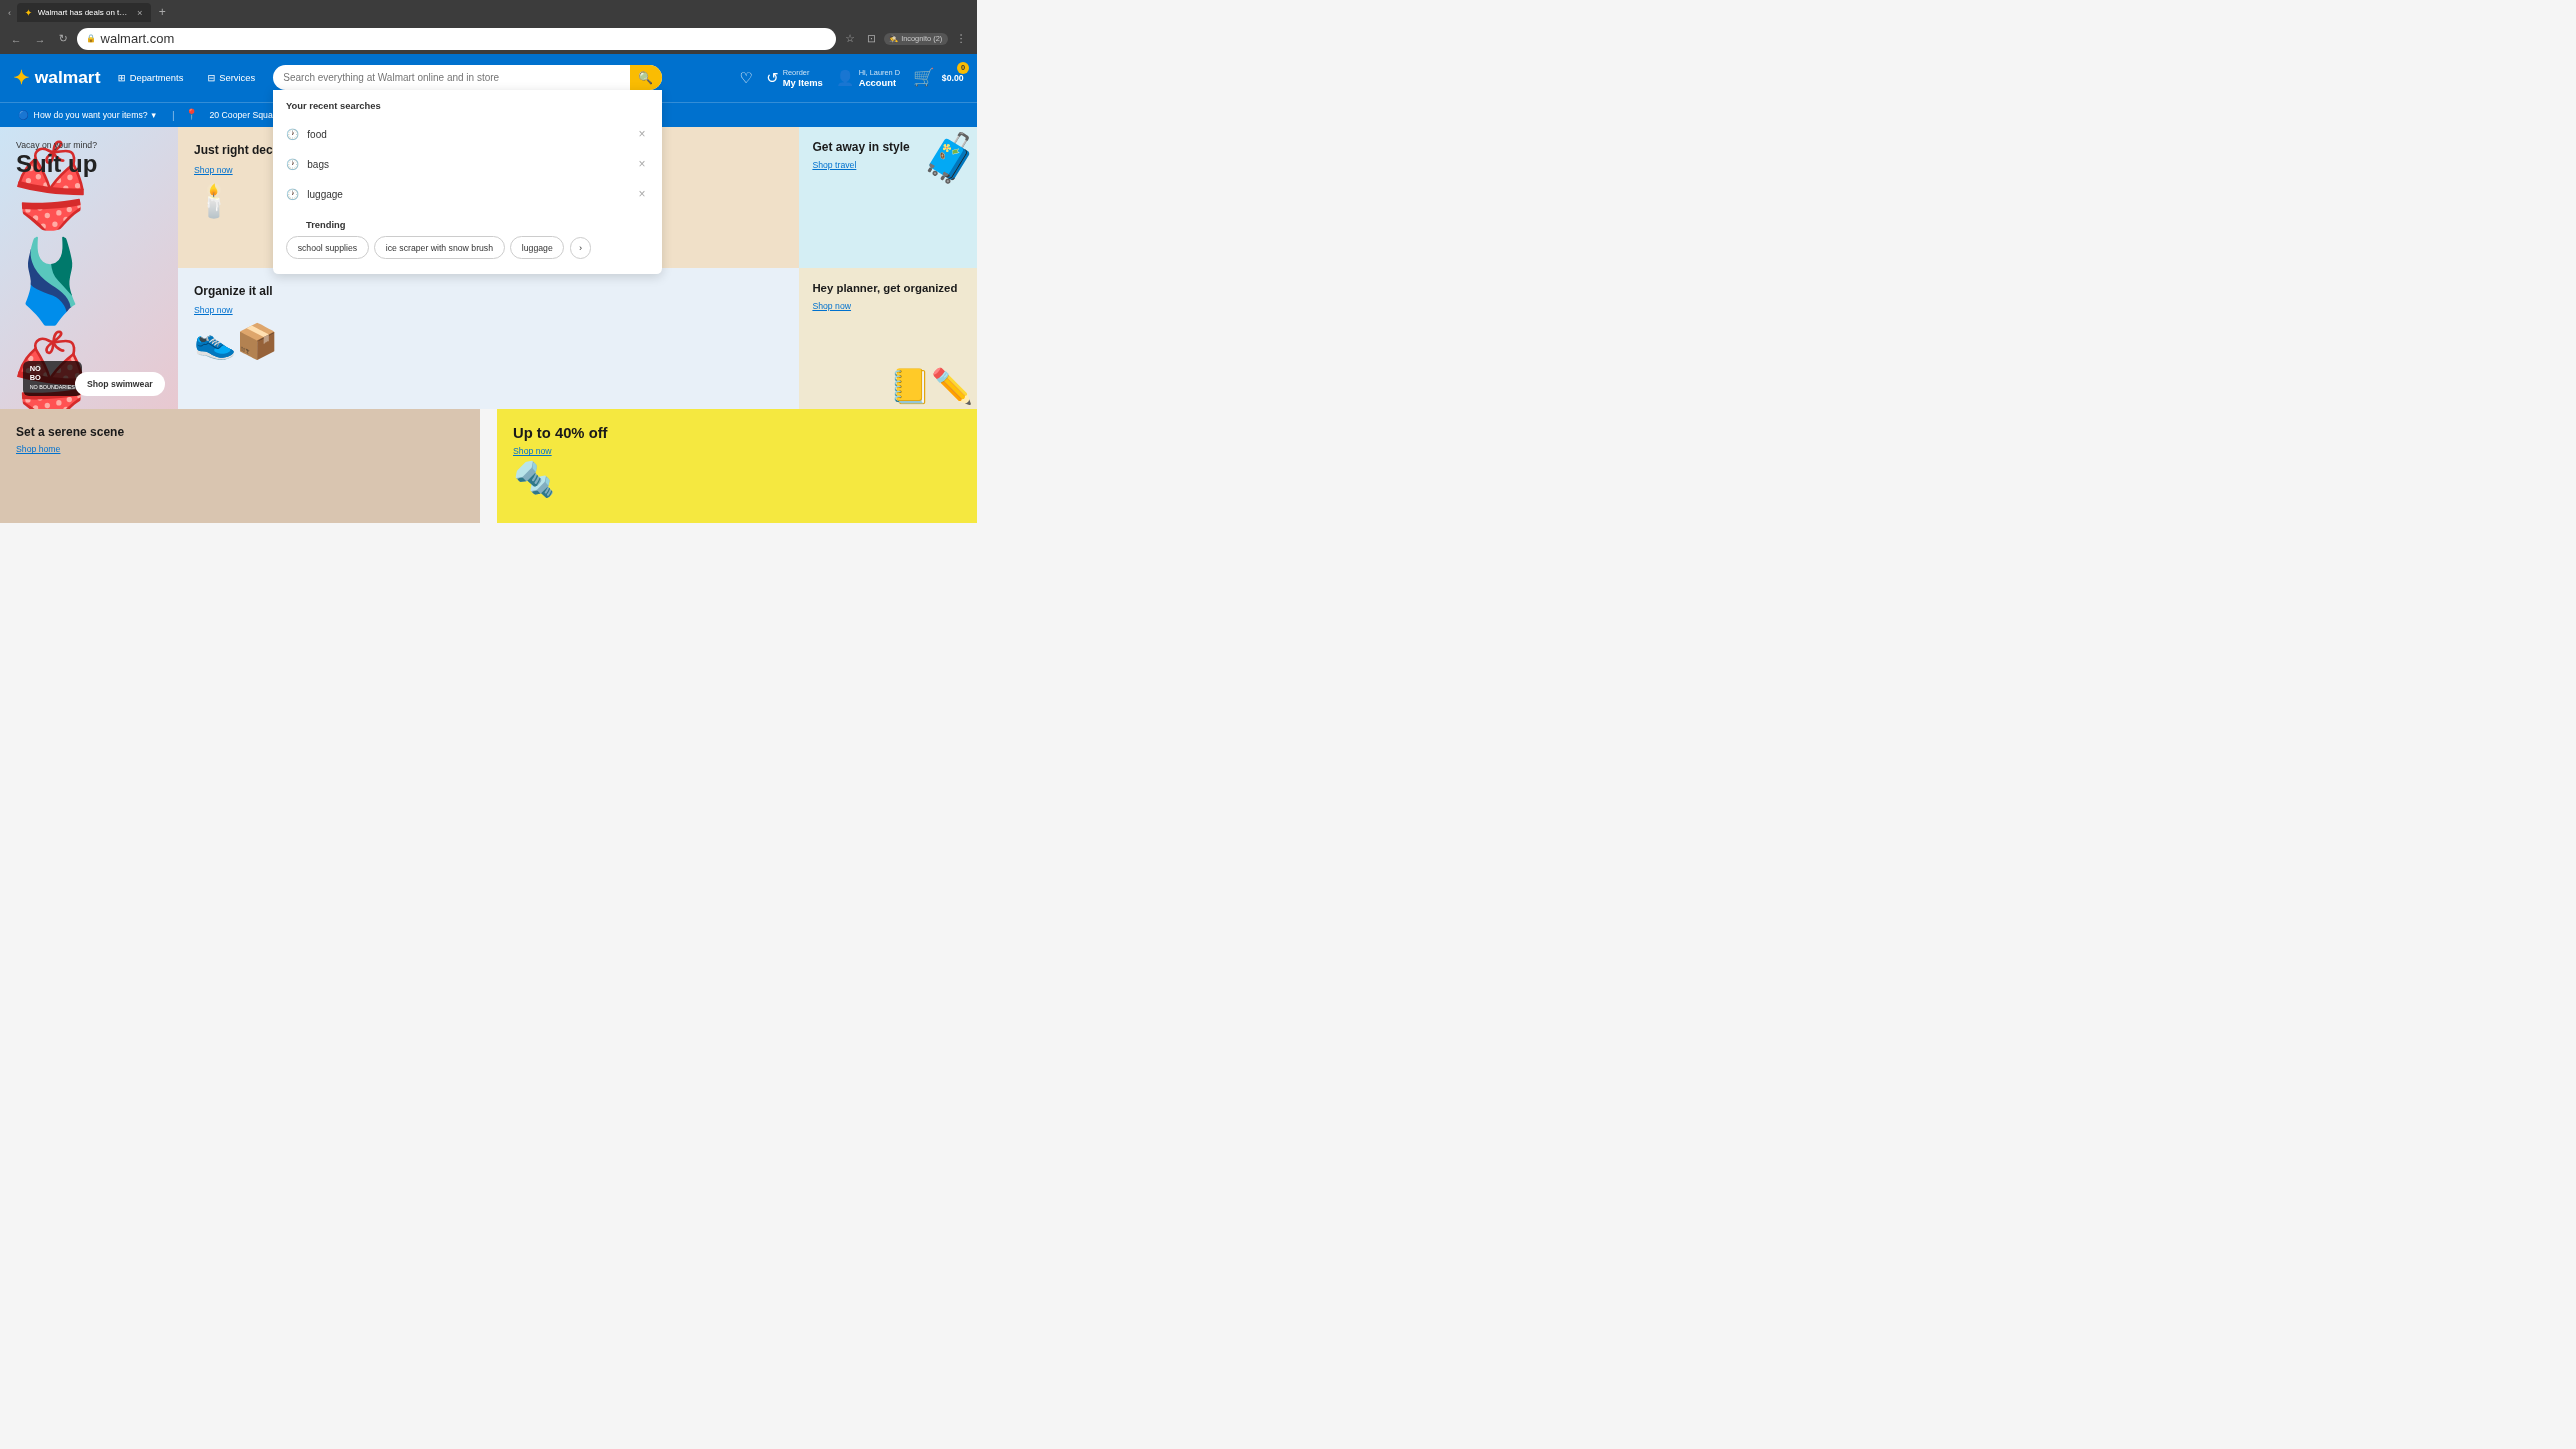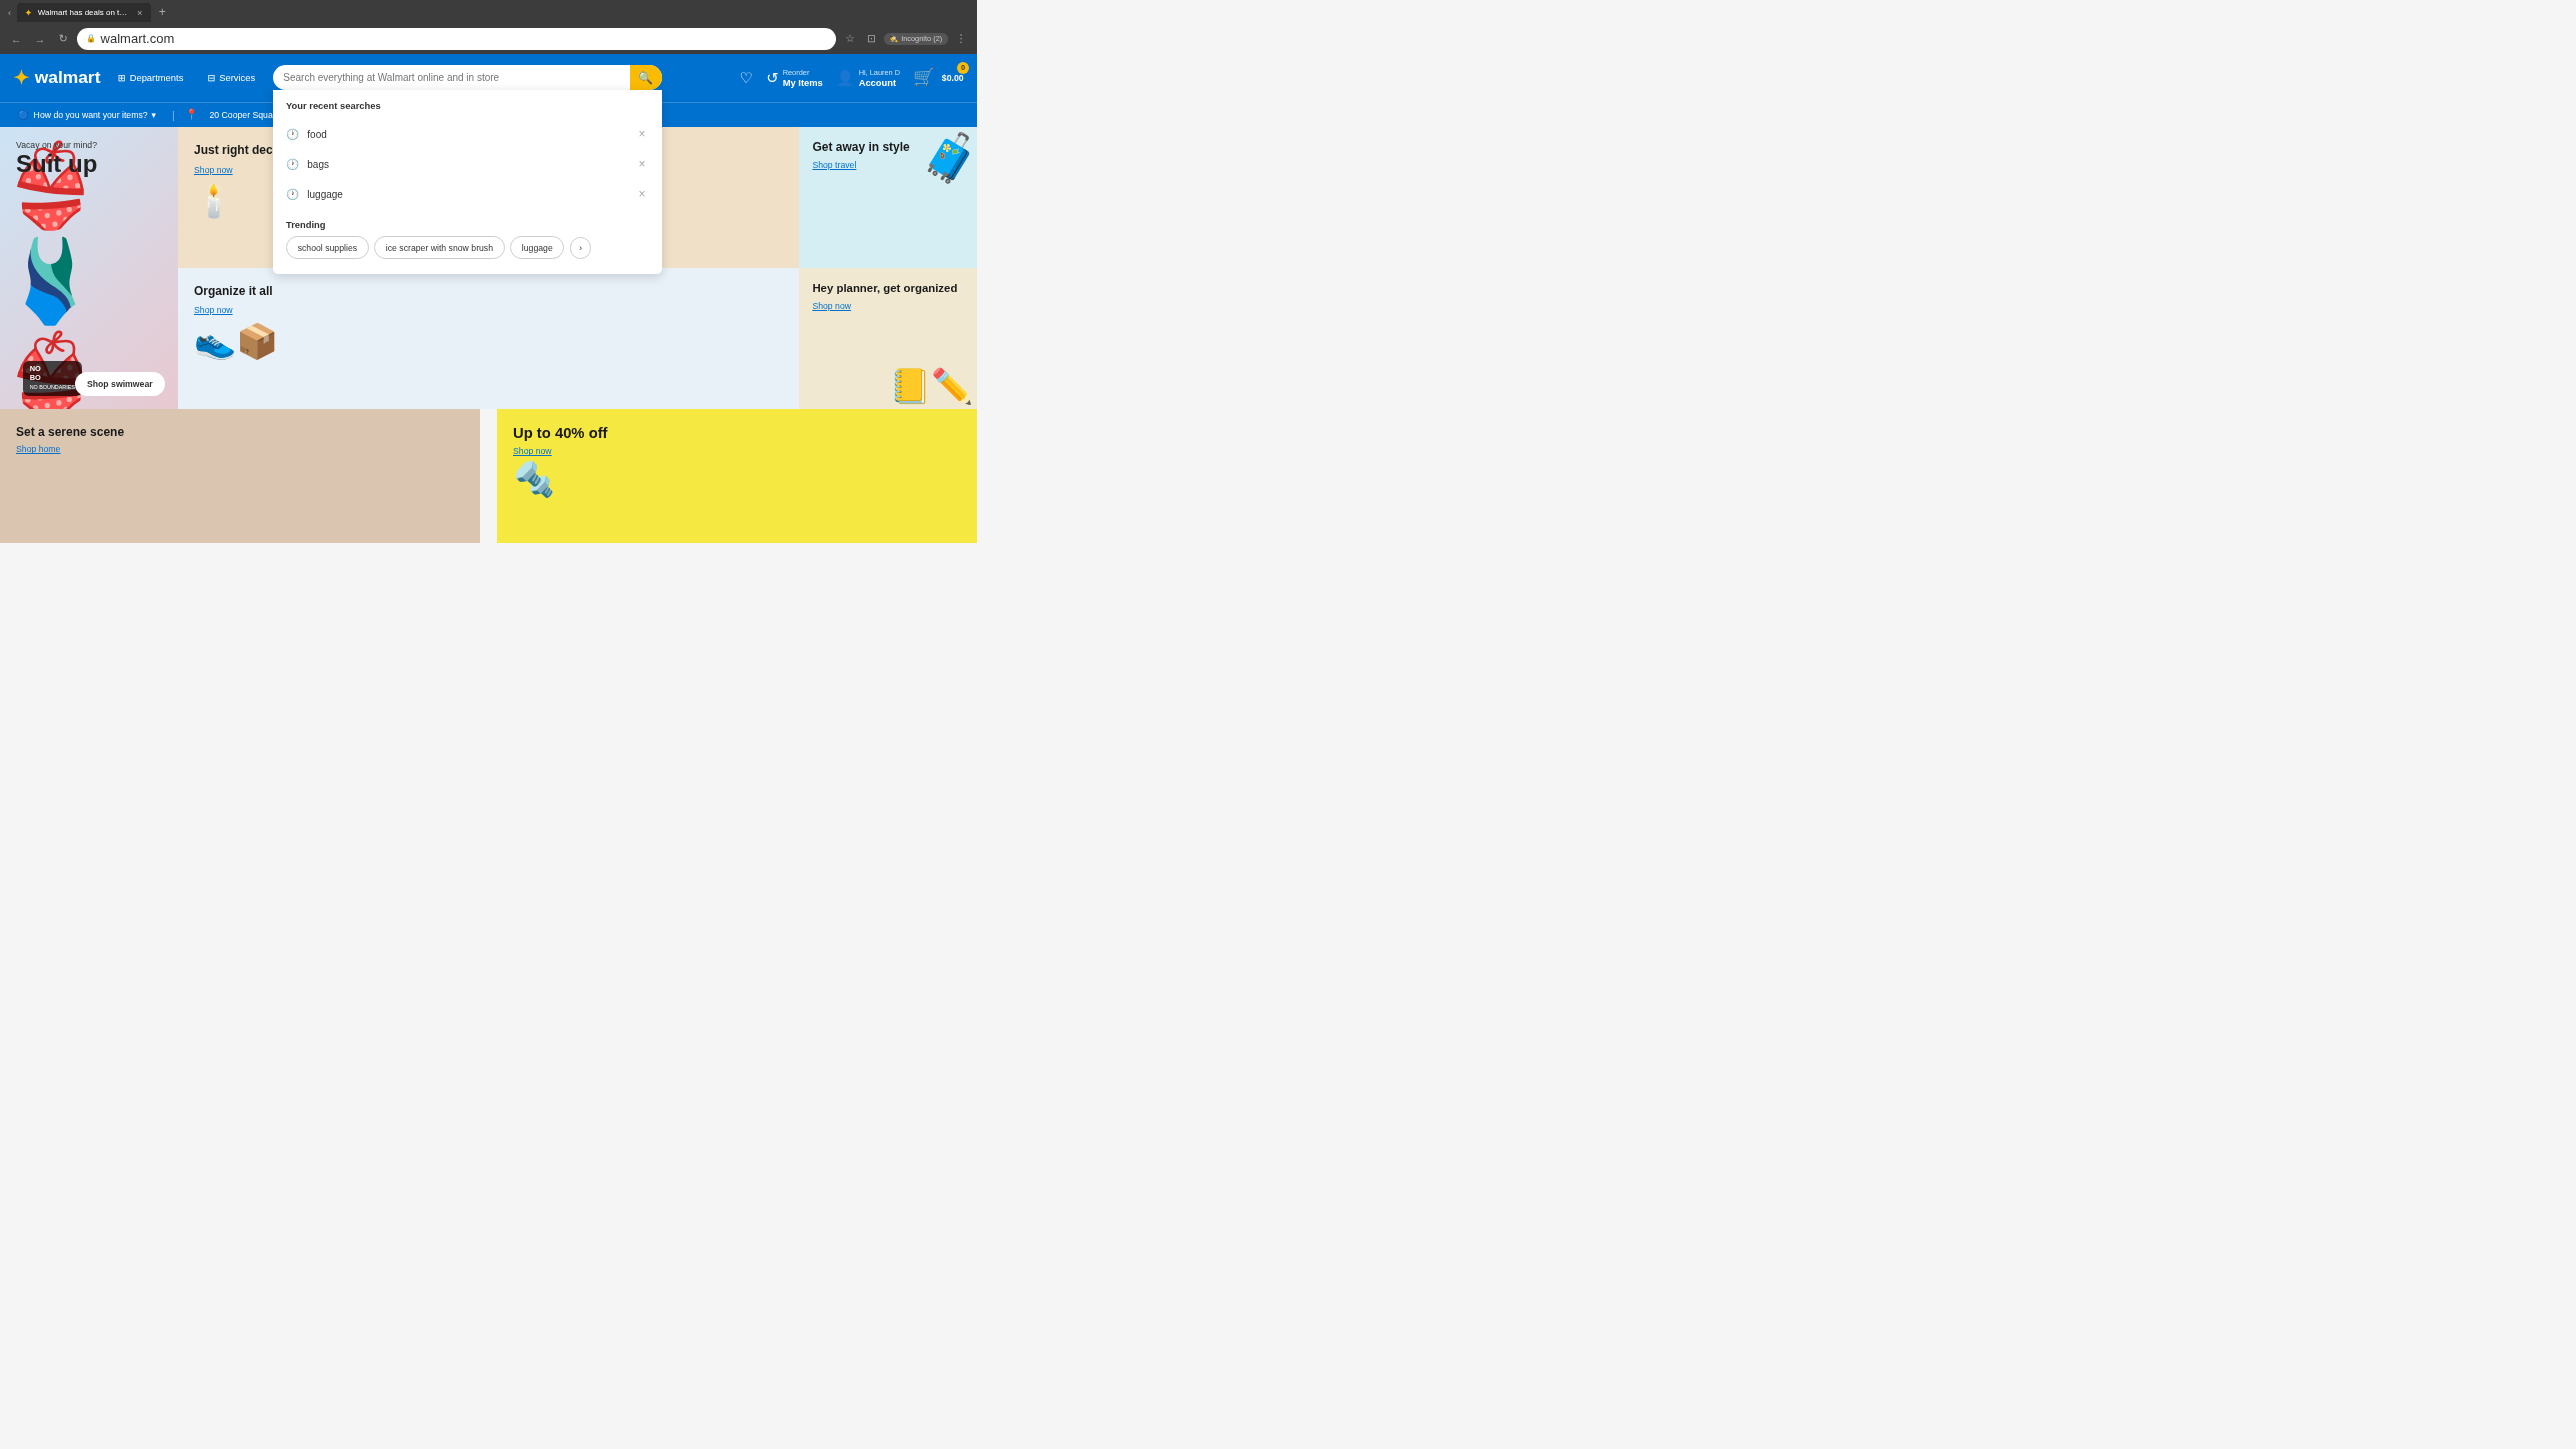--- a/index.html
+++ b/index.html
@@ -48,21 +48,21 @@
     .sub-nav-sep { color: rgba(255,255,255,0.5); }
 
     
     .search-dropdown { position: absolute; top: 100%; left: 0; right: 0; background: #fff; border-radius: 0 0 5.4px 5.4px; box-shadow: 0 2.7px 10.7px rgba(0,0,0,0.15); z-index: 100; padding: 10.7px 0 5.4px 0; width: 389px; }
     .dropdown-section-title { font-size: 9.4px; font-weight: 600; color: #333; padding: 0 13.4px 8px 13.4px; }
     .recent-search-item { display: flex; align-items: center; padding: 6.7px 13.4px; cursor: pointer; gap: 8px; }
     .recent-icon { color: #888; font-size: 10.7px; }
     .recent-text { flex: 1; font-size: 10px; color: #333; }
     .recent-clear { color: #aaa; font-size: 12px; cursor: pointer; padding: 1.3px 2.7px; }
     .trending-section { padding: 9.4px 13.4px; }
-    .trending-title { font-size: 9.4px; font-weight: 600; color: #333; margin-bottom: 6.7px; }
+    .trending-title { font-size: 9.4px; font-weight: 600; color: #333; margin-bottom: 6.7px; margin-left: 20px; }
     .trending-chips { display: flex; align-items: center; gap: 5.4px; }
     .trending-chip { border: 1px solid #ccc; border-radius: 13.4px; padding: 5.4px 10.7px; font-size: 8.7px; color: #333; cursor: pointer; white-space: nowrap; }
     .trending-next-btn { background: #fff; border: 1px solid #ccc; border-radius: 50%; width: 21.5px; height: 21.5px; display: flex; align-items: center; justify-content: center; cursor: pointer; font-size: 9.4px; color: #333; flex-shrink: 0; }
   </style>
 </head>
 <body>
 
 <div class="browser-chrome">
 
   <div class="tab-bar">
@@ -221,21 +221,21 @@
     <div style="font-size:34px;margin-top:5.4px;">👟📦</div>
   </div>
 
   <div style="background:#f0e8d0; padding:13.4px; cursor:pointer; position:relative; overflow:hidden;">
     <div style="font-size:11.4px;font-weight:800;color:#1a1a1a;line-height:1.2;">Hey planner, get organized</div>
     <a style="color:#0071ce;font-size:8.7px;text-decoration:underline;display:block;margin-top:5.4px;">Shop now</a>
     <div style="font-size:34px;position:absolute;right:3.4px;bottom:3.4px;">📒✏️</div>
   </div>
 </div>
 
-<div style="display:flex; height:134px; overflow:hidden;gap:17px;">
+<div style="display:flex; height:114px; overflow:hidden;gap:17px;">
   <div style="background:#d9c5b0; flex:1; padding:16px; cursor:pointer;">
     <div style="font-size:12px;font-weight:800;color:#1a1a1a;">Set a serene scene</div>
     <a style="color:#0071ce;font-size:8.7px;text-decoration:underline;display:block;margin-top:5.4px;">Shop home</a>
   </div>
   <div style="background:#f5e840; flex:1; padding:16px; cursor:pointer;">
     <div style="font-size:14.8px;font-weight:900;color:#1a1a1a;">Up to 40% off</div>
     <a style="color:#0071ce;font-size:8.7px;text-decoration:underline;display:block;margin-top:5.4px;">Shop now</a>
     <div style="font-size:34px; margin-top:2.7px;">🔩</div>
   </div>
 </div>

